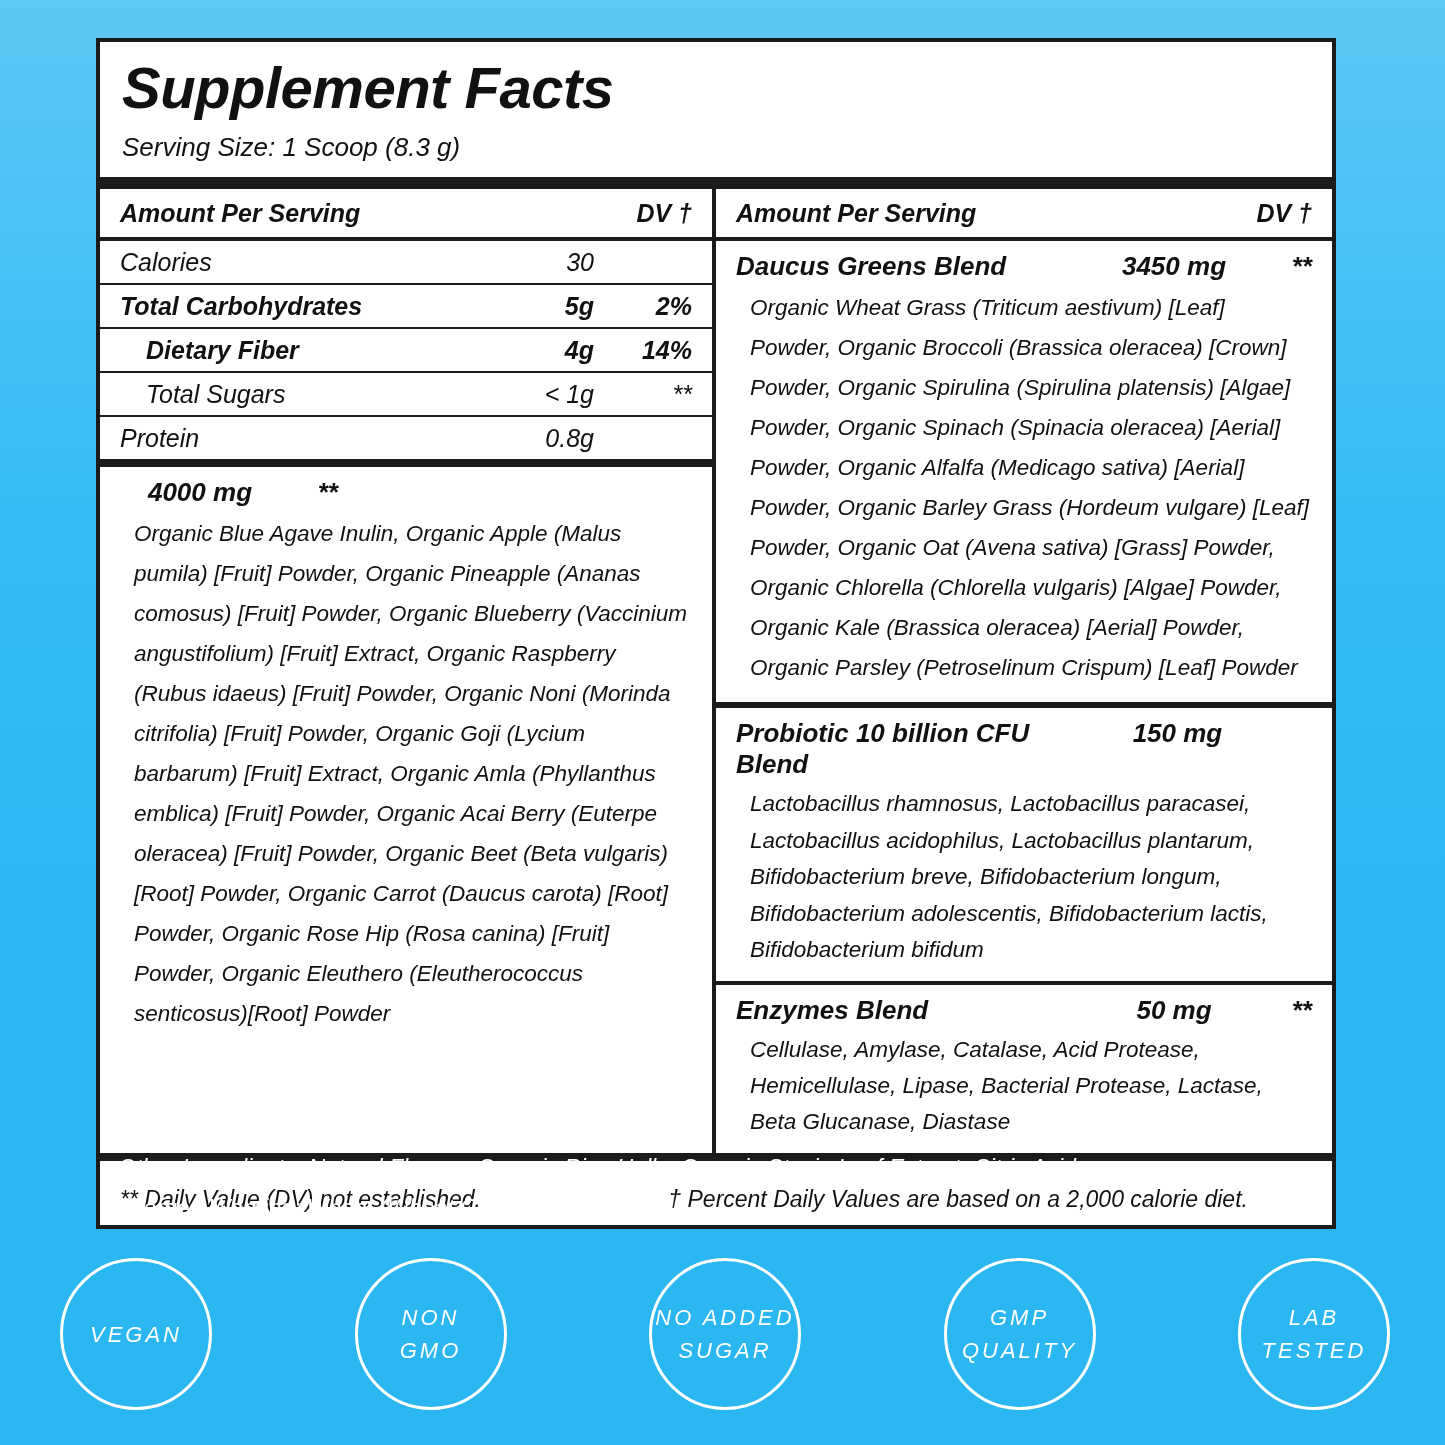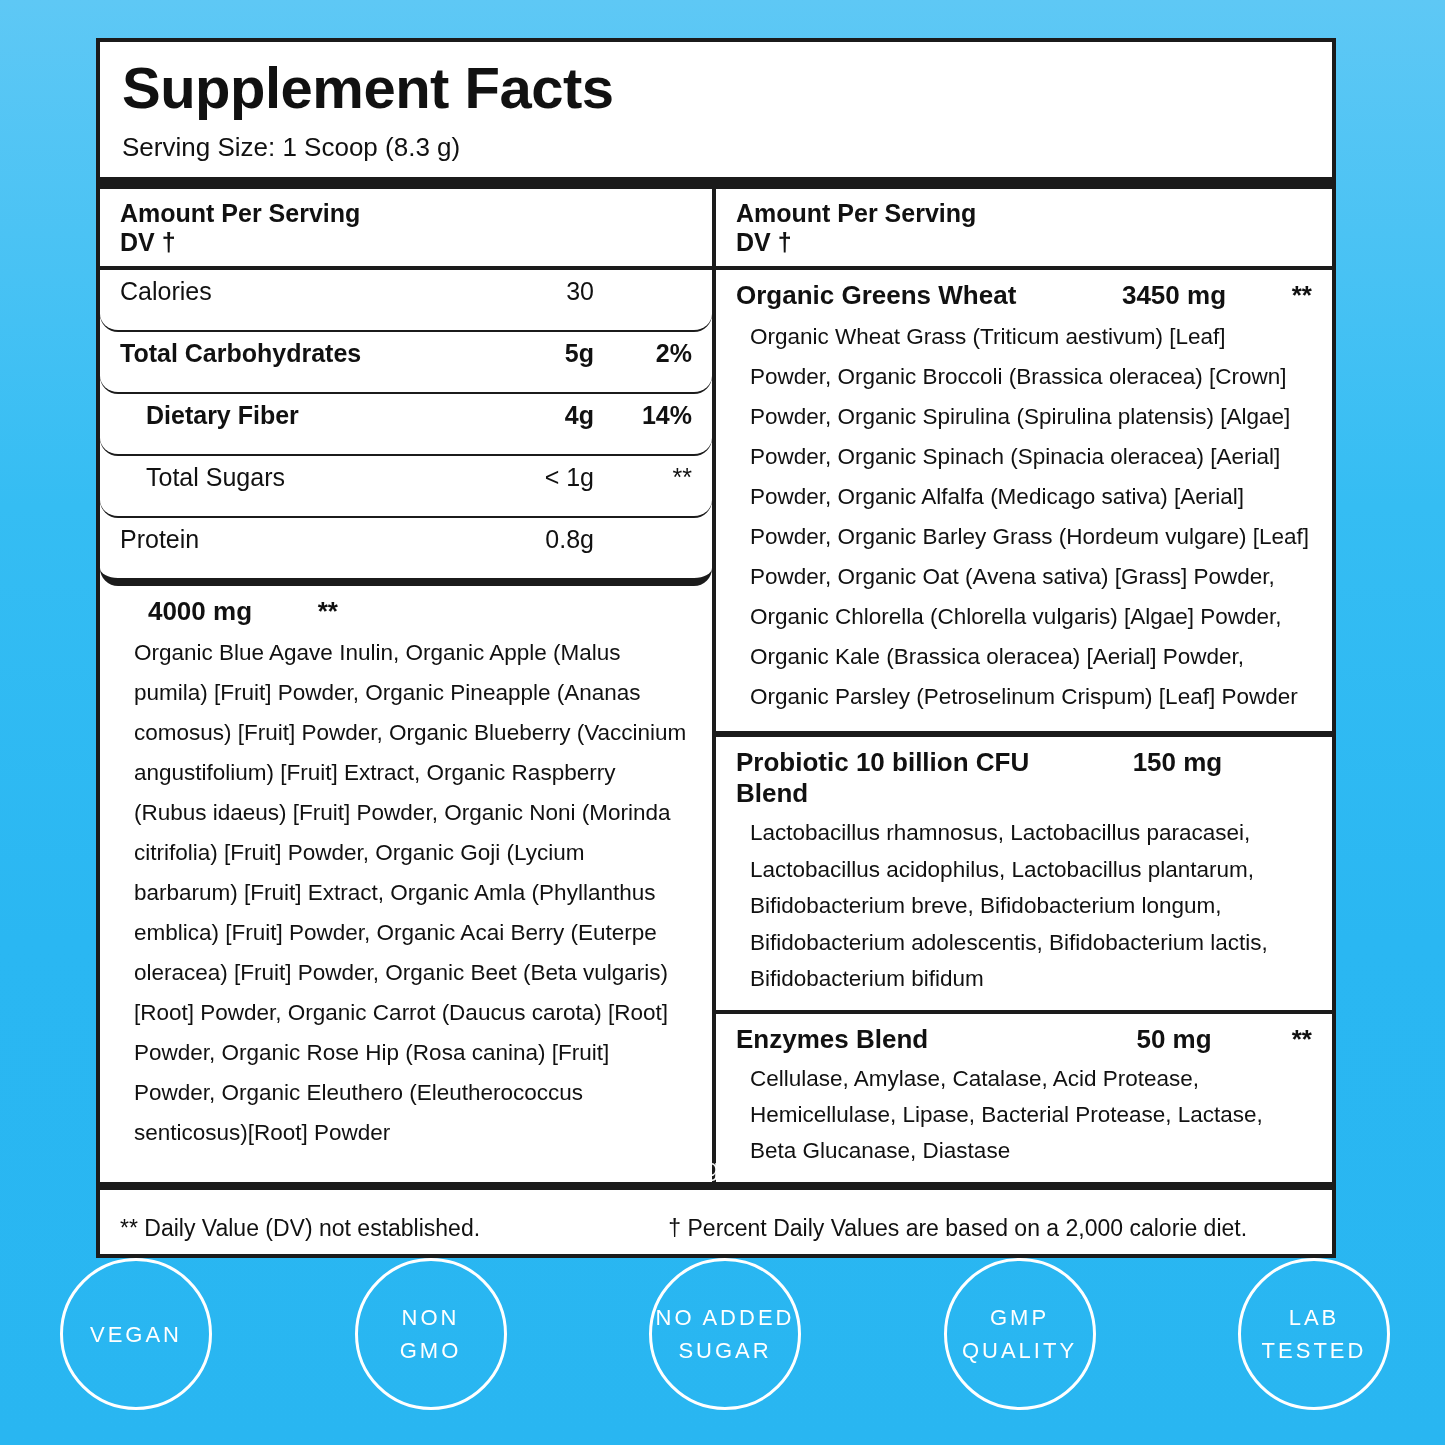--- a/index.html
+++ b/index.html
@@ -11,20 +11,21 @@
     height: 1445px;
     font-family: "Liberation Sans", sans-serif;
     background: linear-gradient(180deg, #5ec8f5 0%, #35bdf3 35%, #2ab7f2 65%, #29b6f1 100%);
     overflow: hidden;
   }
   .page {
     position: relative;
     width: 1445px;
     height: 1109px;
     box-sizing: border-box;
+    font-style: italic;
   }
 
   
   .facts {
     position: absolute;
     left: 96px;
     top: 38px;
     width: 1240px;
     background: #ffffff;
     border: 4px solid #1b1b1b;
@@ -60,31 +61,29 @@
   }
 
   .aps-row {
     display: flex;
     justify-content: space-between;
     align-items: baseline;
     font-size: 25px;
     font-weight: bold;
     padding: 10px 20px 9px 20px;
     border-bottom: 4px solid #1b1b1b;
-    flex-direction: column;
   }
   .aps-row .dv { font-weight: bold; }
 
   .nutri-row {
     display: flex;
     align-items: flex-end;
-    padding: 7px 20px 24px 20px;
+    padding: 7px 20px 6px 20px;
     border-bottom: 2px solid #1b1b1b;
     font-size: 25px;
-    border-radius: 18px;
   }
   .nutri-row .nm { flex: 1 1 auto; }
   .nutri-row .amt {
     width: 120px;
     text-align: right;
     padding-right: 12px;
   }
   .nutri-row .pct {
     width: 86px;
     text-align: right;
@@ -233,21 +232,21 @@
 
       <div class="col col-right">
 
         <div class="aps-row">
           <span>Amount Per Serving</span>
           <span class="dv">DV †</span>
         </div>
 
         <div class="block">
           <div class="blend-head">
-            <span class="bname">Organic Greens Wheat</span>
+            <span class="bname">Daucus Greens Blend</span>
             <span class="bamt">3450 mg</span>
             <span class="bdv">**</span>
           </div>
           <div class="blend-body">Organic Wheat Grass (Triticum aestivum) [Leaf] Powder, Organic Broccoli (Brassica oleracea) [Crown] Powder, Organic Spirulina (Spirulina platensis) [Algae] Powder, Organic Spinach (Spinacia oleracea) [Aerial] Powder, Organic Alfalfa (Medicago sativa) [Aerial] Powder, Organic Barley Grass (Hordeum vulgare) [Leaf] Powder, Organic Oat (Avena sativa) [Grass] Powder, Organic Chlorella (Chlorella vulgaris) [Algae] Powder, Organic Kale (Brassica oleracea) [Aerial] Powder, Organic Parsley (Petroselinum Crispum) [Leaf] Powder</div>
         </div>
 
         <div class="block sep-thick">
           <div class="blend-head">
             <span class="bname">Probiotic 10 billion CFU Blend</span>
             <span class="bamt">150 mg</span>

